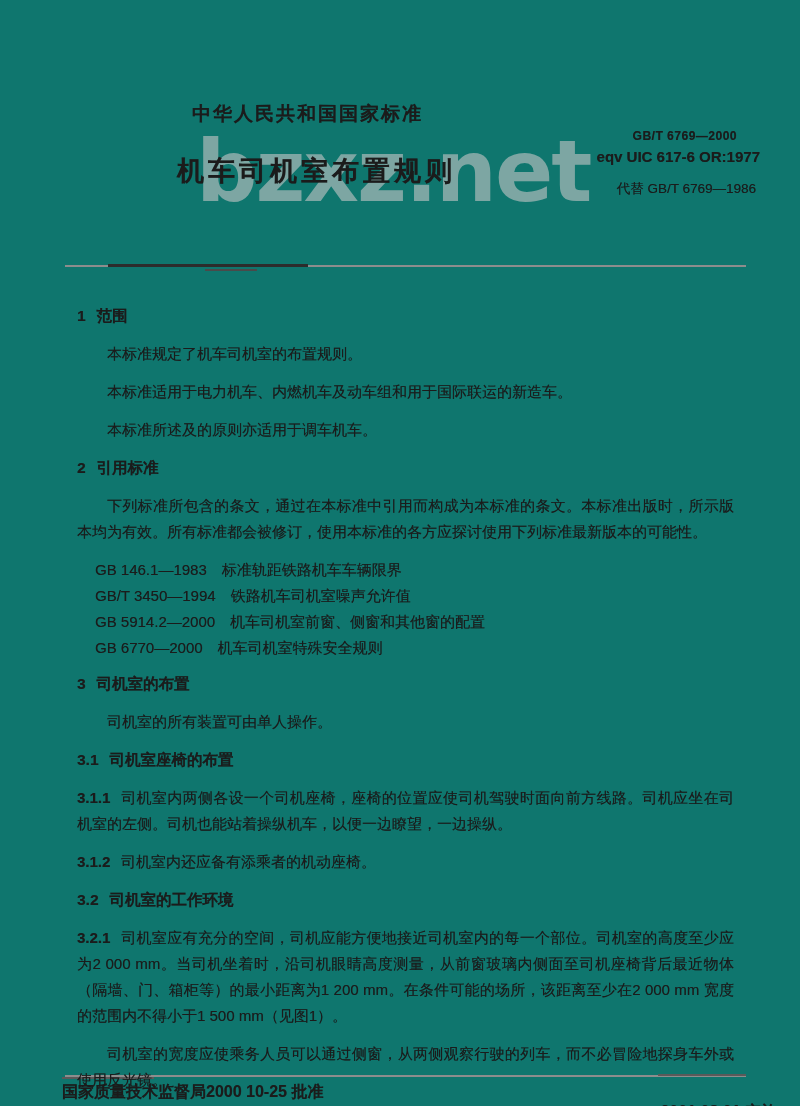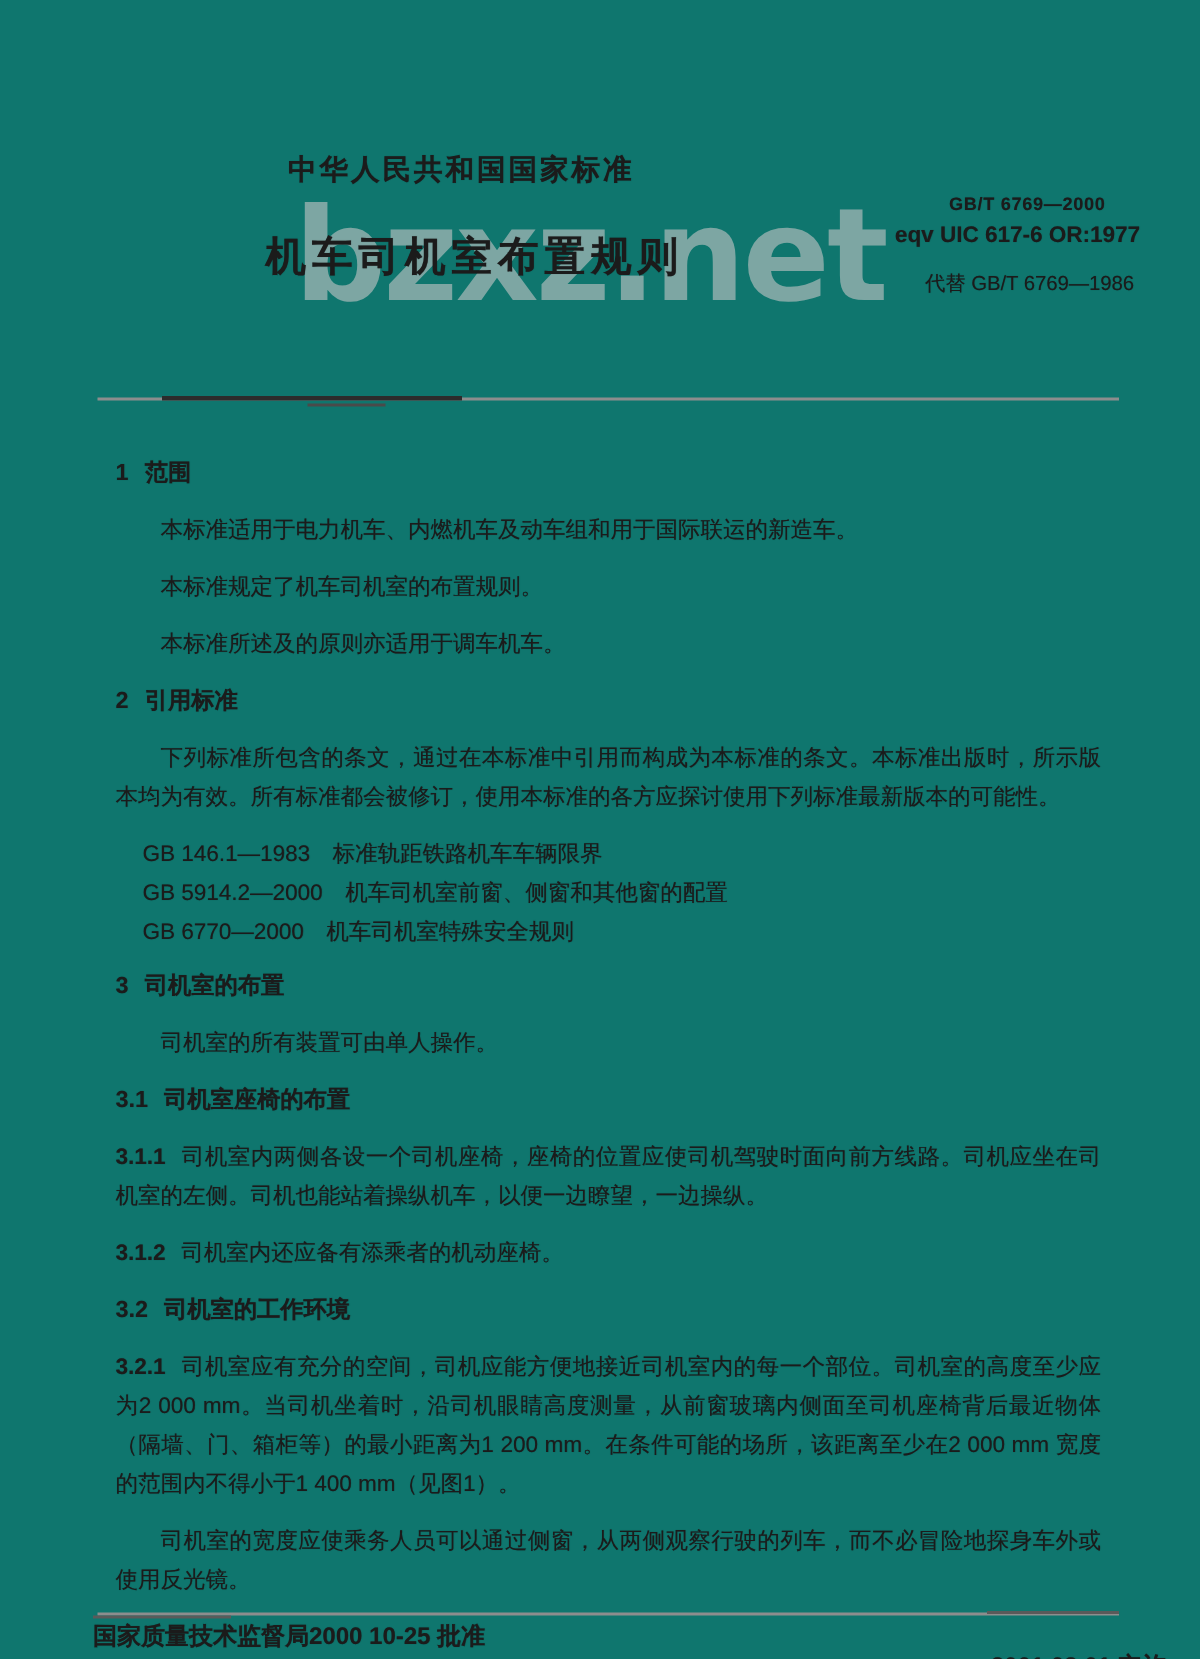--- a/index.html
+++ b/index.html
@@ -62,31 +62,32 @@
   <div class="abs rule rule-top-base"></div>
   <div class="abs rule-top-dark"></div>
   <div class="abs rule-top-dash"></div>
 
   <div class="content">
 
     <div class="h" id="h-scope">
       <span class="num">1</span><span>范围</span>
     </div>
     <div id="s1-paras">
+      <p class="ind">本标准规定了机车司机室的布置规则。</p>
       <p class="ind">本标准适用于电力机车、内燃机车及动车组和用于国际联运的新造车。</p>
-      <p class="ind">本标准规定了机车司机室的布置规则。</p>
       <p class="ind">本标准所述及的原则亦适用于调车机车。</p>
     </div>
 
     <div class="h" id="h-refs">
       <span class="num">2</span><span>引用标准</span>
     </div>
     <p class="ind" id="refs-intro">下列标准所包含的条文，通过在本标准中引用而构成为本标准的条文。本标准出版时，所示版本均为有效。所有标准都会被修订，使用本标准的各方应探讨使用下列标准最新版本的可能性。</p>
     <div class="refs" id="refs-list">
       <div>GB 146.1—1983　标准轨距铁路机车车辆限界</div>
+      <div>GB/T 3450—1994　铁路机车司机室噪声允许值</div>
       <div>GB 5914.2—2000　机车司机室前窗、侧窗和其他窗的配置</div>
       <div>GB 6770—2000　机车司机室特殊安全规则</div>
     </div>
 
     <div class="h" id="h-layout">
       <span class="num">3</span><span>司机室的布置</span>
     </div>
     <p class="ind" id="s3-intro">司机室的所有装置可由单人操作。</p>
 
     <div class="h" id="h-31">
@@ -95,21 +96,21 @@
     <p id="p-311">
       <span class="pnum">3.1.1</span><span>司机室内两侧各设一个司机座椅，座椅的位置应使司机驾驶时面向前方线路。司机应坐在司机室的左侧。司机也能站着操纵机车，以便一边瞭望，一边操纵。</span>
     </p>
     <p id="p-312">
       <span class="pnum">3.1.2</span><span>司机室内还应备有添乘者的机动座椅。</span>
     </p>
     <div class="h" id="h-32">
       <span class="num">3.2</span><span>司机室的工作环境</span>
     </div>
     <p id="p-321">
-      <span class="pnum">3.2.1</span><span>司机室应有充分的空间，司机应能方便地接近司机室内的每一个部位。司机室的高度至少应为2 000 mm。当司机坐着时，沿司机眼睛高度测量，从前窗玻璃内侧面至司机座椅背后最近物体（隔墙、门、箱柜等）的最小距离为1 200 mm。在条件可能的场所，该距离至少在2 000 mm 宽度的范围内不得小于1 400 mm（见图1）。</span>
+      <span class="pnum">3.2.1</span><span>司机室应有充分的空间，司机应能方便地接近司机室内的每一个部位。司机室的高度至少应为2 000 mm。当司机坐着时，沿司机眼睛高度测量，从前窗玻璃内侧面至司机座椅背后最近物体（隔墙、门、箱柜等）的最小距离为1 200 mm。在条件可能的场所，该距离至少在2 000 mm 宽度的范围内不得小于1 500 mm（见图1）。</span>
     </p>
     <p class="ind" id="p-width">司机室的宽度应使乘务人员可以通过侧窗，从两侧观察行驶的列车，而不必冒险地探身车外或使用反光镜。</p>
   </div>
 
   <div class="abs rule rule-bot-base"></div>
   <div class="abs rule-bot-l"></div>
   <div class="abs rule-bot-r"></div>
 
   <div class="abs foot foot-left">国家质量技术监督局2000 10-25 批准</div>
   <div class="abs foot foot-right">2001 08 01 实施</div>

